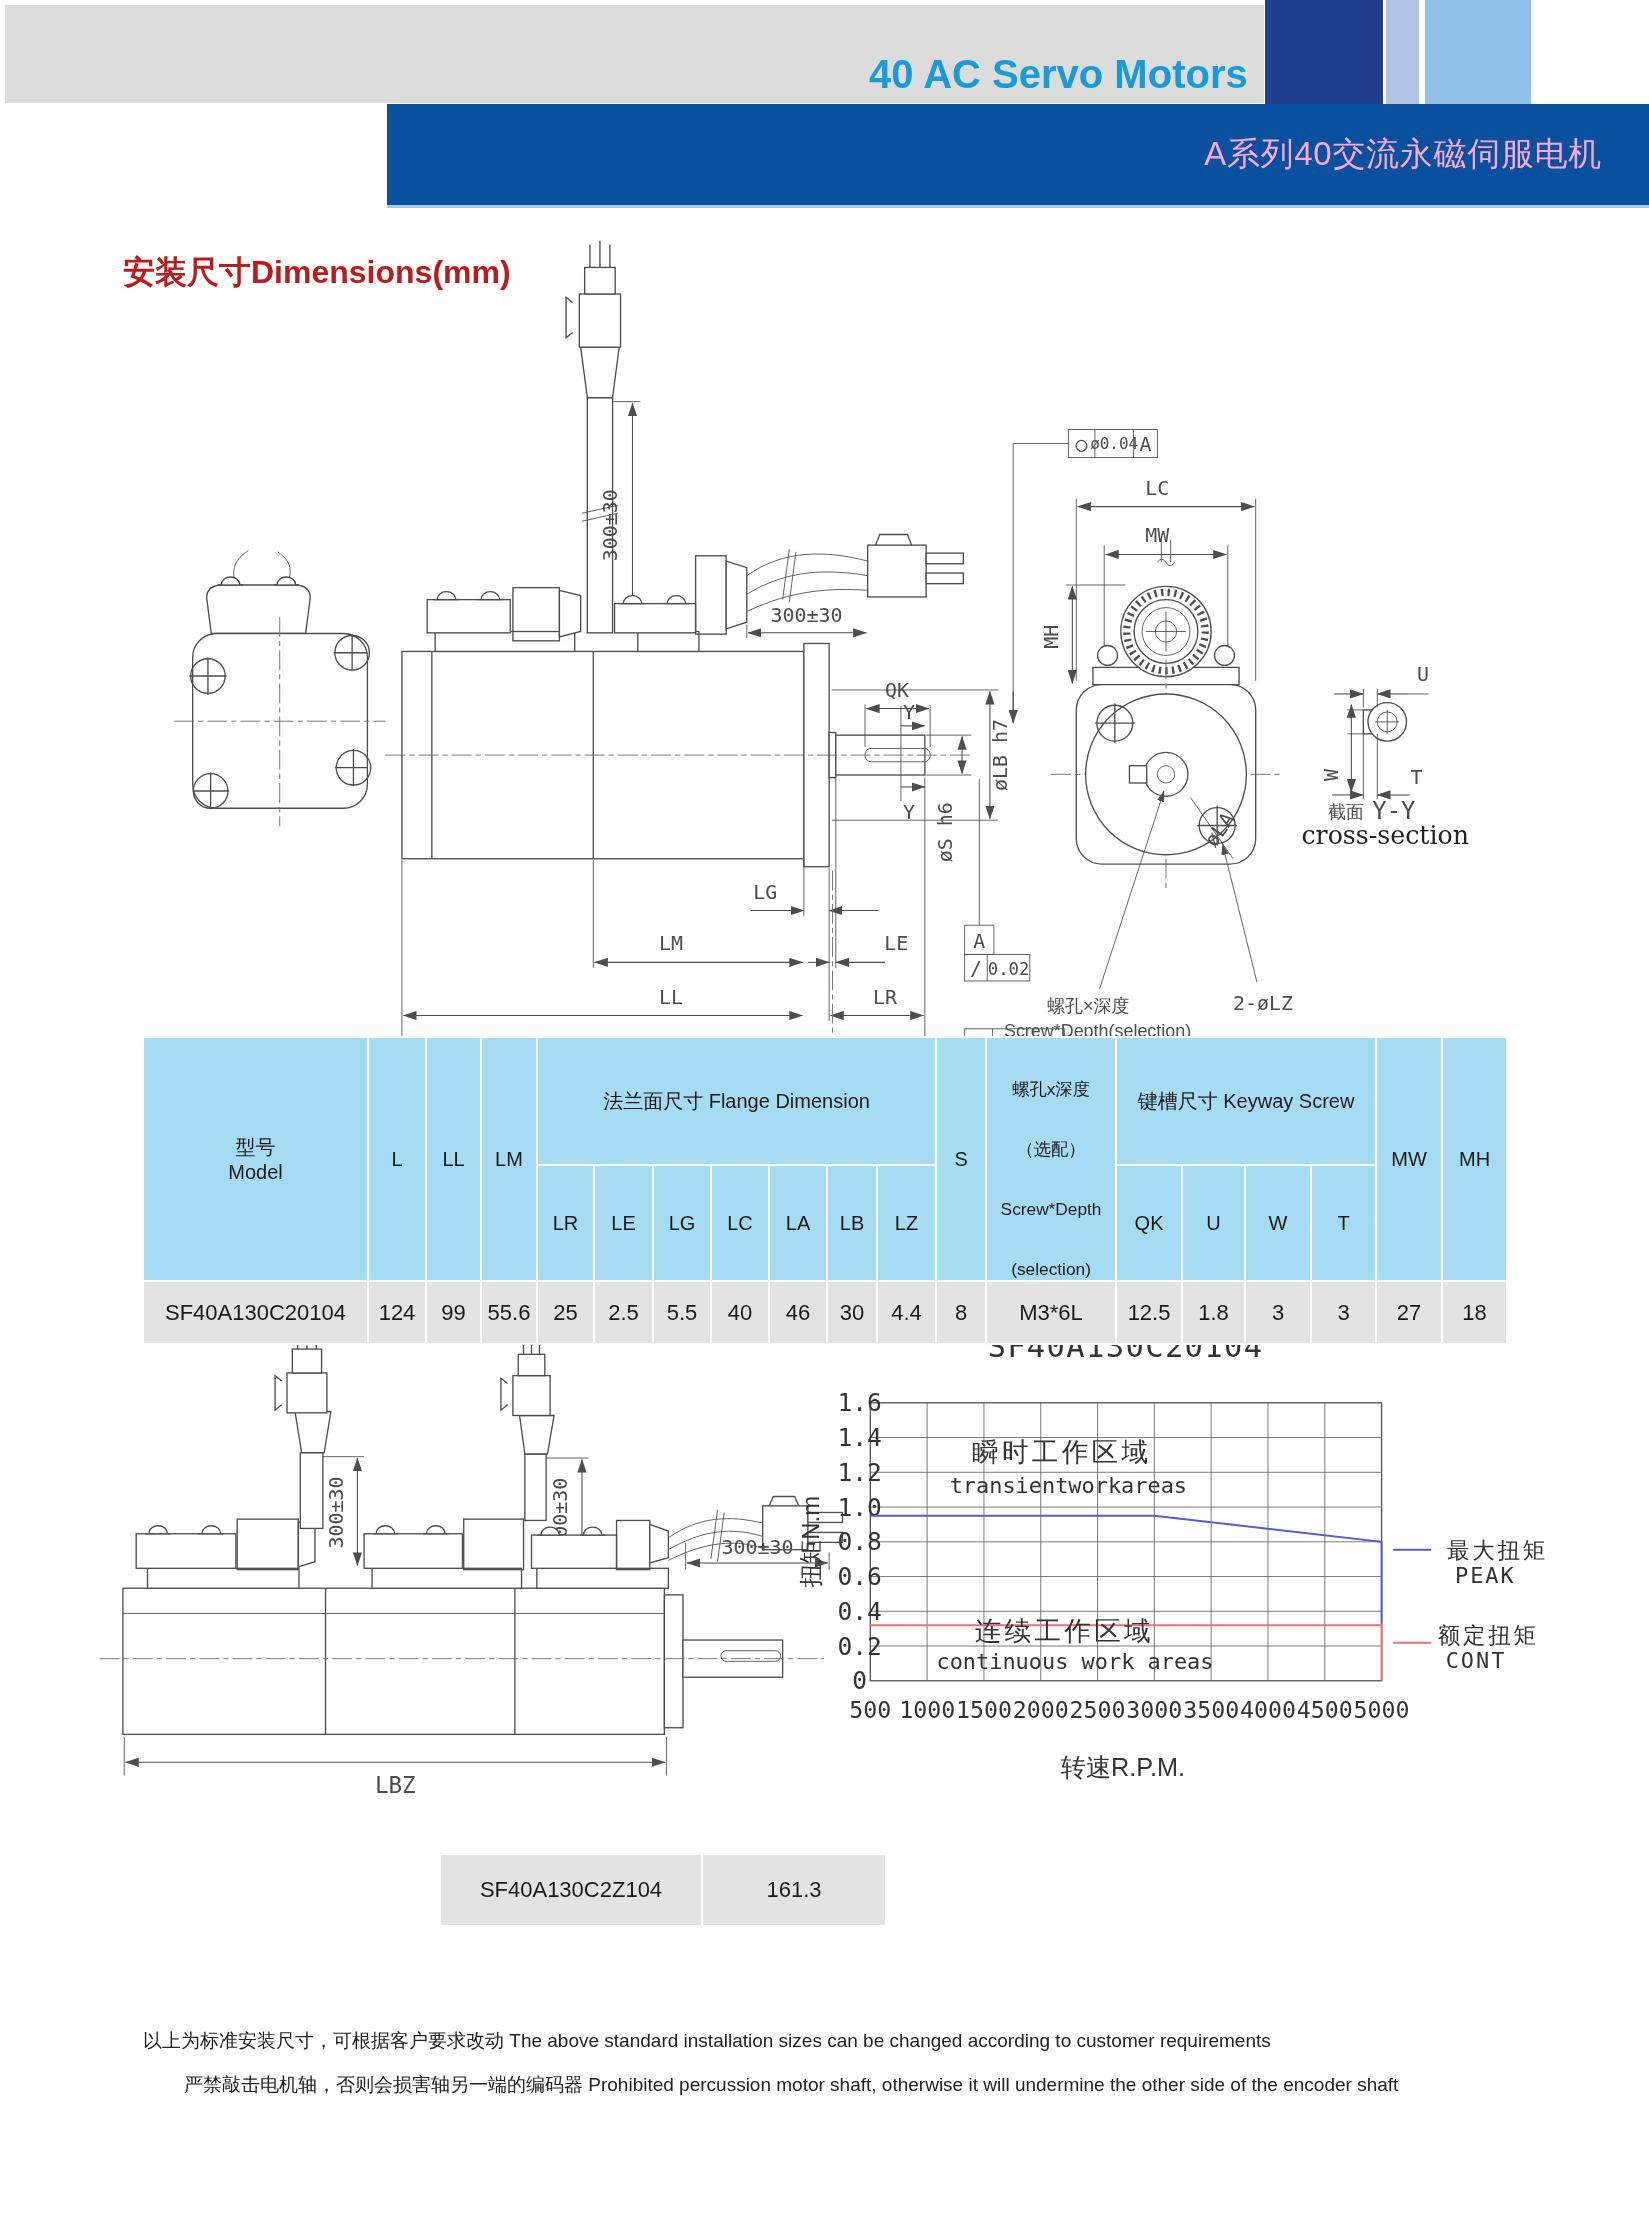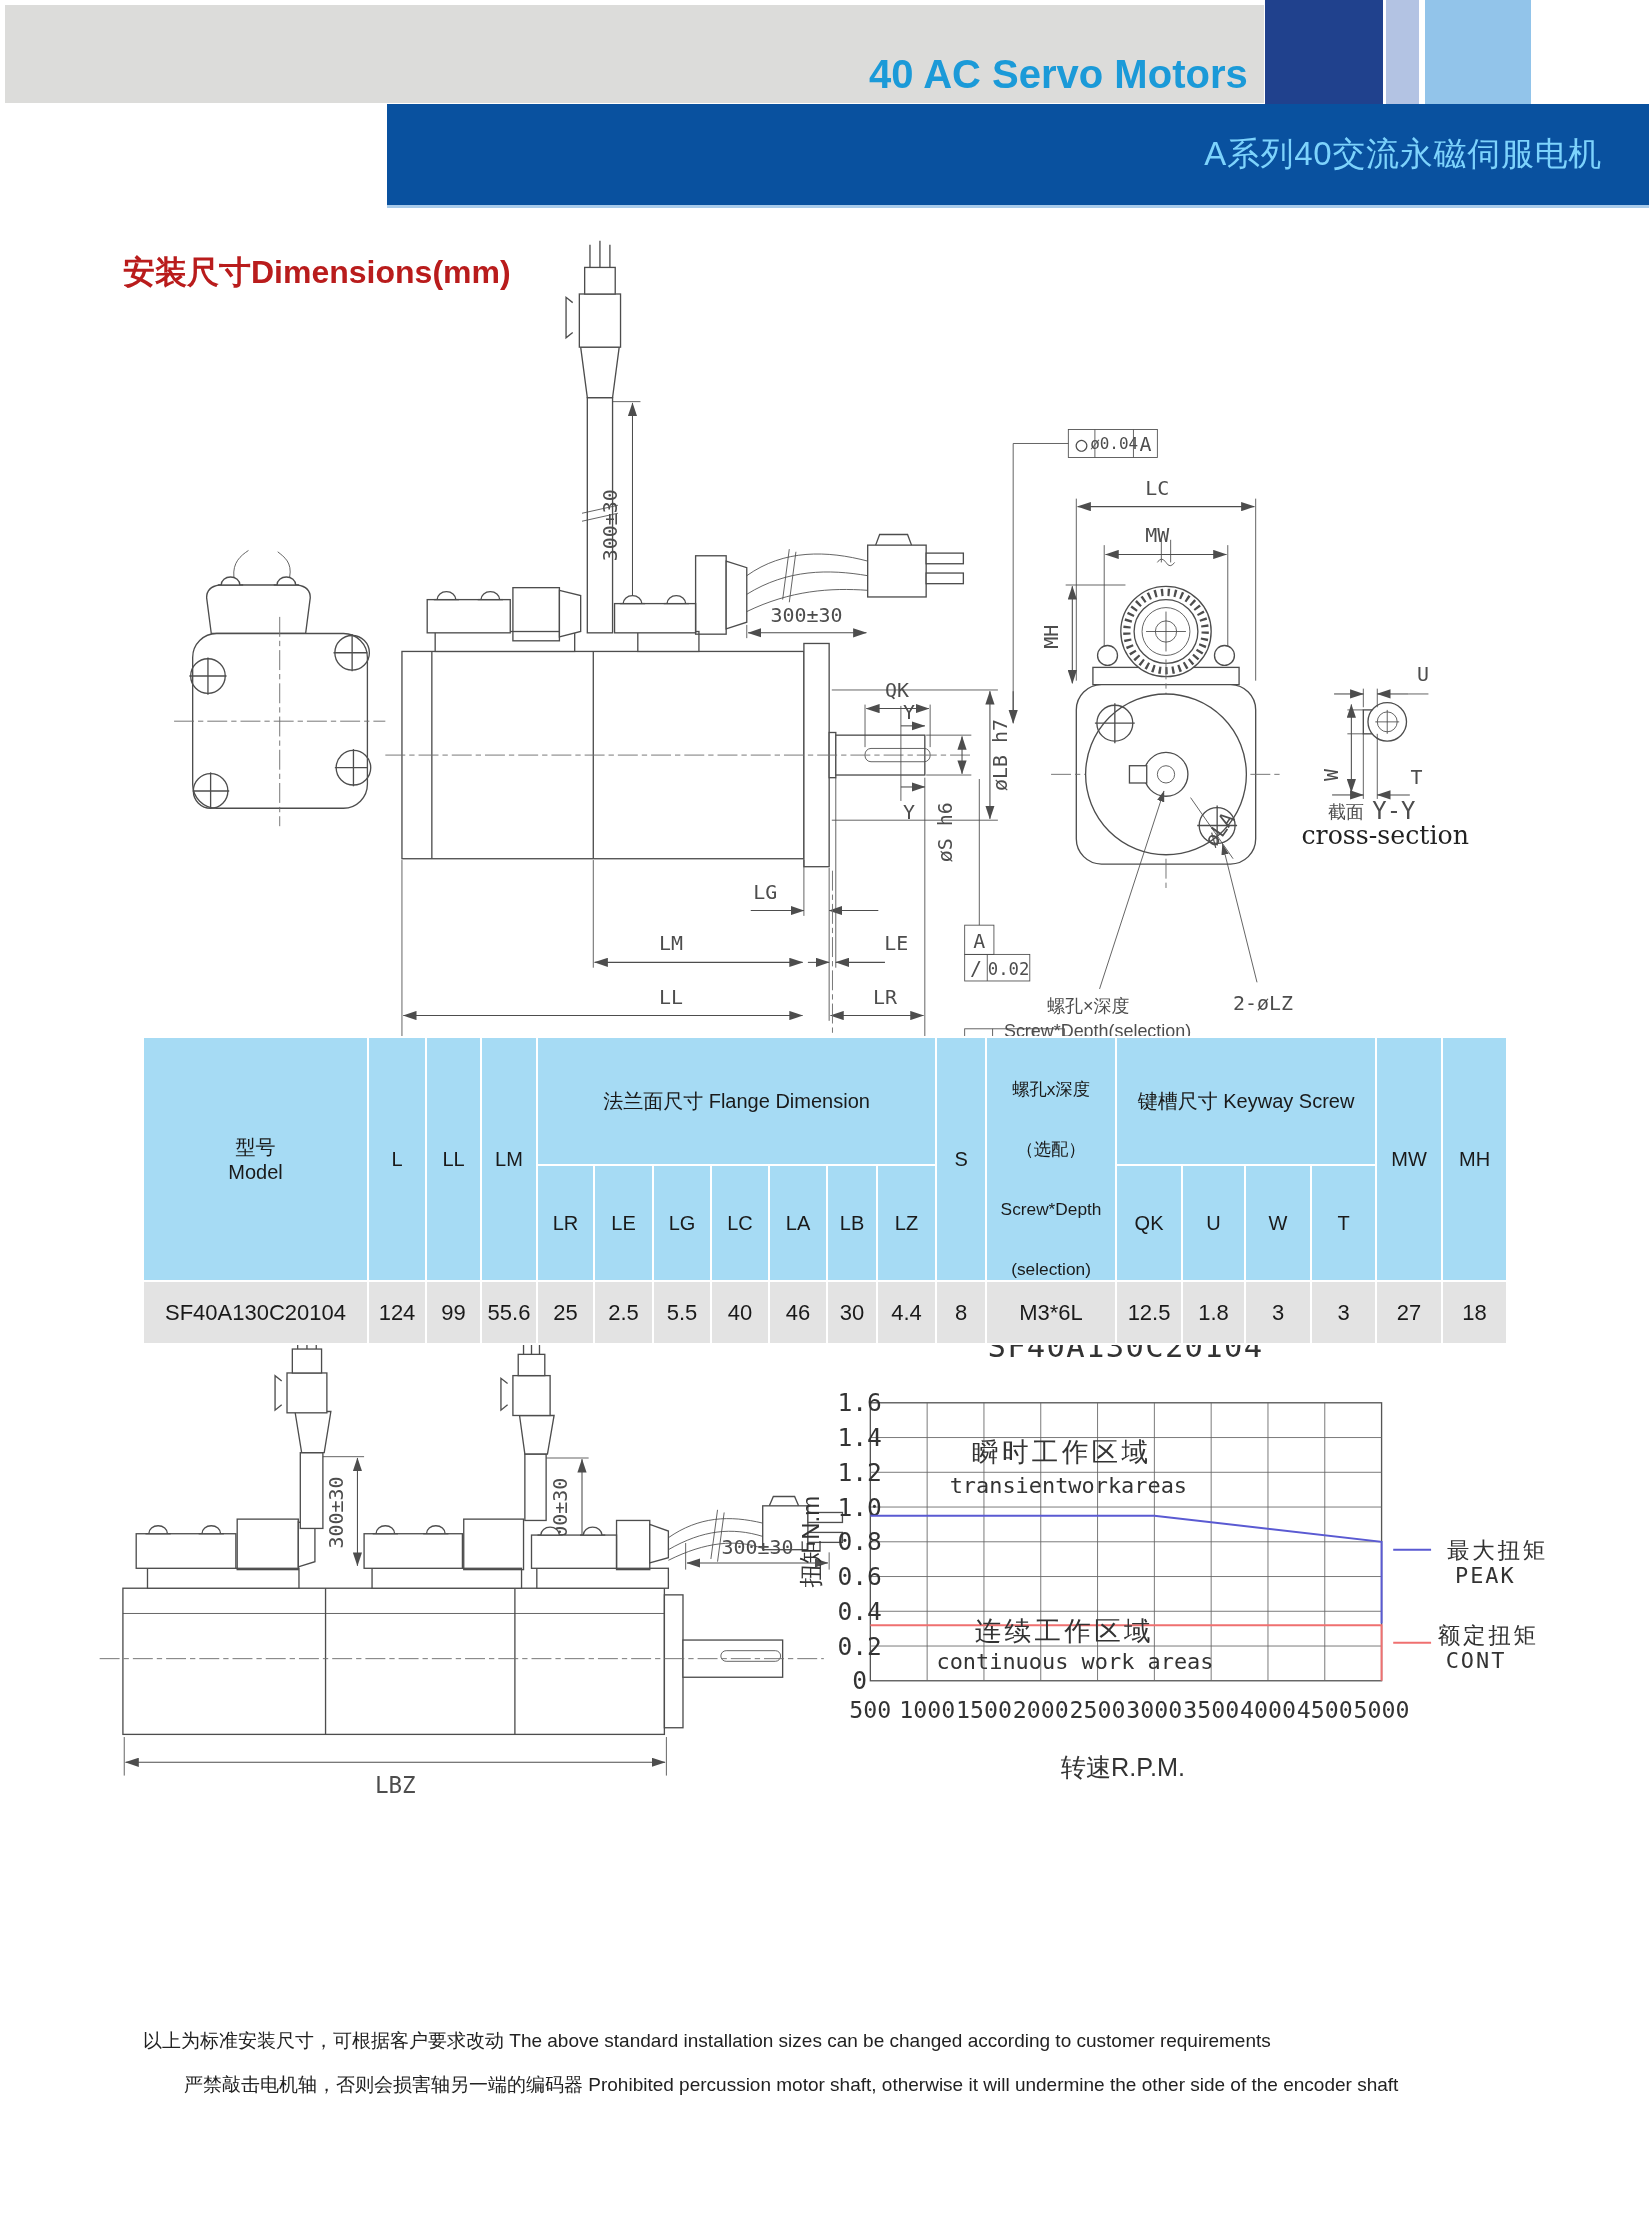--- a/index.html
+++ b/index.html
@@ -10,21 +10,21 @@
             display:flex;align-items:flex-end;justify-content:flex-end;padding:0 16.6px 6.6px 0;box-sizing:border-box;}
   #hdr-title{font-size:40px;font-weight:bold;color:#1b9ad8;letter-spacing:0px;}
   .stripe{position:absolute;top:0;height:133px;}
   #stripe-navy{left:1265px;width:118px;background:#20418d;}
   #stripe-peri{left:1386px;width:33px;background:#b3c3e3;}
   #stripe-lblue{left:1425px;width:106px;background:#92c4ea;}
   #stripe-white{left:1531px;width:118px;background:#ffffff;}
   #band-blue{position:absolute;left:387px;top:104px;width:1263px;height:104px;background:#09519f;
              border-bottom:3.3px solid #a9cbea;display:flex;align-items:center;justify-content:flex-end;
              padding-right:48px;box-sizing:border-box;z-index:1;}
-  #band-sub{font-size:33px;color:#7dd3fc;letter-spacing:0.7px;}
+  #band-sub{font-size:33px;color:#f9a8d4;letter-spacing:0.7px;}
   #sec-title{position:absolute;left:123px;top:251px;font-size:32px;font-weight:bold;color:#b91c1c;}
   
   #art{position:absolute;left:0;top:0;}
   .ln{stroke:#4d4d4d;stroke-width:2;fill:none;}
   .lnf{stroke:#4d4d4d;stroke-width:2;fill:#ffffff;}
   .th{stroke:#4d4d4d;stroke-width:1.3;fill:none;}
   .dm{stroke:#4d4d4d;stroke-width:1.6;fill:none;}
   .cl{stroke:#6e6e6e;stroke-width:1.4;fill:none;stroke-dasharray:30 6 8 6;}
   .ct{font-family:"DejaVu Sans Mono",monospace;fill:#4d4d4d;font-size:30px;text-anchor:middle;}
   .cs{font-family:"Liberation Sans",sans-serif;fill:#4d4d4d;font-size:27px;text-anchor:middle;}
@@ -515,20 +515,24 @@
       </table>
   </div>
 
   <div id="lbztable-wrap">
     <table>
       <colgroup>
           <col style="width:262px">
           <col style="width:184px">
         </colgroup>
       <tbody>
+      <tr style="height:72px">
+        <td class="db">SF40A130C2Z104</td>
+        <td class="db">161.3</td>
+      </tr>
     </tbody>
       </table>
   </div>
 
   <div id="note1" class="note">以上为标准安装尺寸，可根据客户要求改动  The above standard installation sizes can be changed according to customer requirements</div>
   <div id="note2" class="note">严禁敲击电机轴，否则会损害轴另一端的编码器   Prohibited percussion motor shaft, otherwise it will undermine the other side of the encoder shaft</div>
 </div>
 
 
 </body></html>

